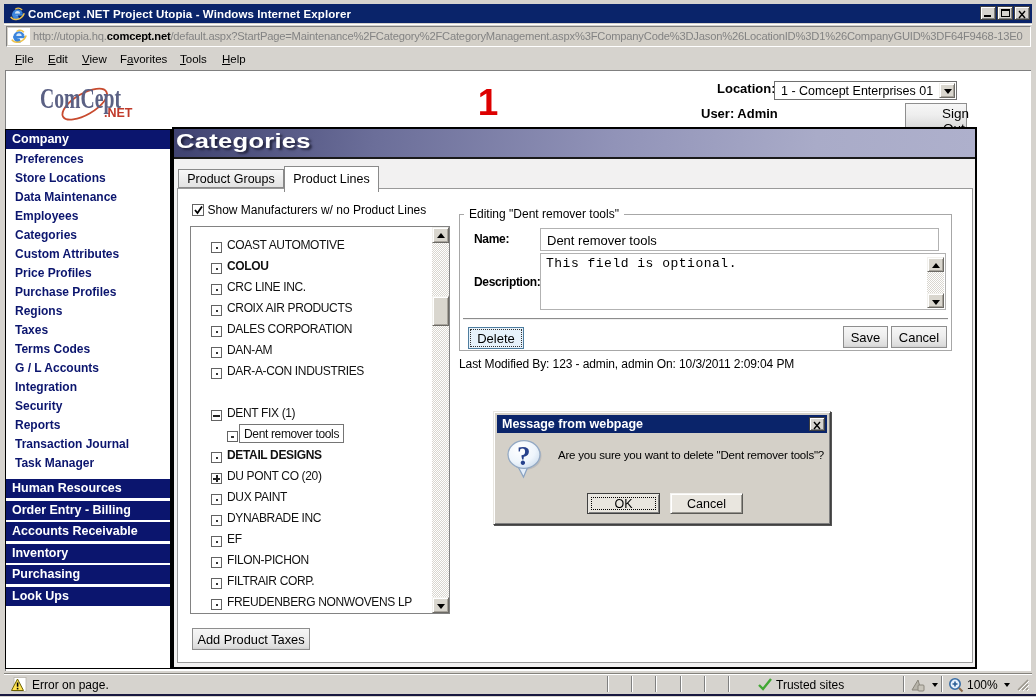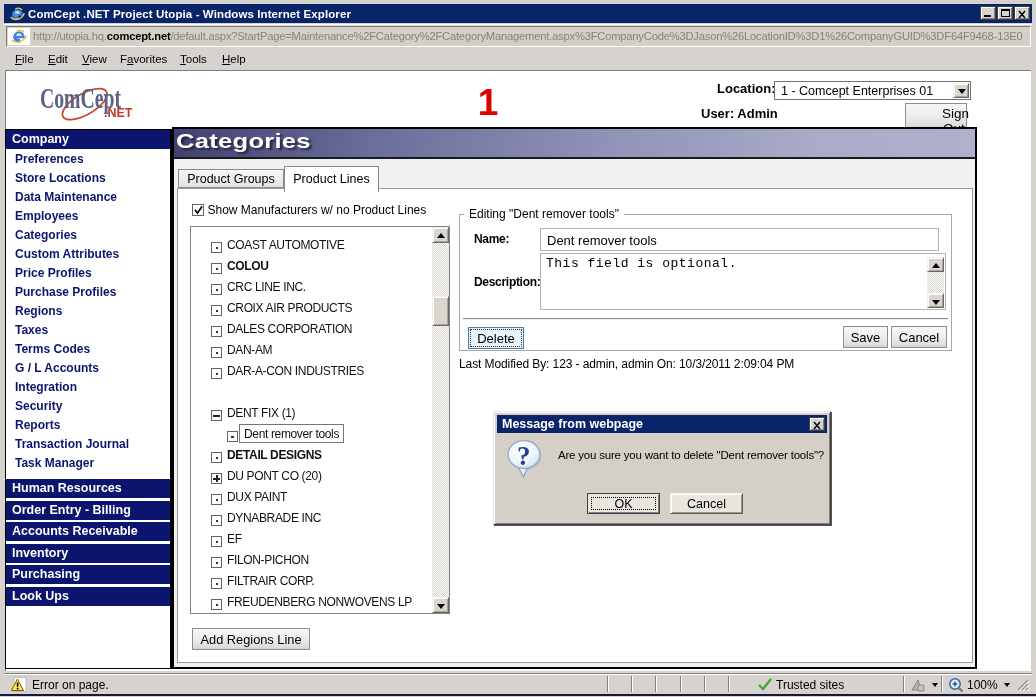--- a/index.html
+++ b/index.html
@@ -18,21 +18,21 @@
   #urltext { left:26px; top:3px; font-size:11.2px; color:#838383; white-space:nowrap; letter-spacing:-0.2px; }
   #menubar { left:4px; top:47px; width:1028px; height:23px; background:#d6d3ce; }
   .menuitem { top:6px; font-size:11.5px; color:#000; }
   .menuitem u { text-decoration:underline; }
 
   #viewport { left:5px; top:70px; width:1026px; height:601px; background:#fff;
               border-top:1px solid #808080; border-left:1px solid #808080; }
 
   #red1 { left:457px; top:11px; width:50px; text-align:center; font-size:37px; font-weight:bold; color:#dd0000; }
   .hlabel { font-weight:bold; font-size:13px; color:#000; }
-  #locsel { left:768px; top:10px; width:197px; height:19px; background:#fff; border:1px solid #707070; }
+  #locsel { left:768px; top:10px; width:183px; height:19px; background:#fff; border:1px solid #707070; }
   #locsel .seltext { left:6px; top:2px; font-size:12.5px; color:#000; }
   #locsel .selbtn { right:1px; top:1px; width:16px; height:15px; }
   #signout { left:899px; top:32px; width:62px; height:26px;padding-left:36px; }
 
   .btn { background:linear-gradient(#f6f6f6, #eeeeee 45%, #dddddd 90%, #d0d0d0);
          border:1px solid #8e8e8e; text-align:center; font-size:13px; color:#000; }
 
   #sidebar { left:5px; top:129px; width:167px; height:540px; background:#fff;
              border:1px solid #000; border-right-width:2px; }
   .navhead { position:absolute; left:0; width:100%; background:#0b156e; color:#fff;
@@ -313,21 +313,21 @@
 <div class="abs strack" style="left:241px;top:0;width:17px;height:386px;">
  <div class="sbtn" style="left:0;top:0;width:17px;height:16px;">
             <div class="arrow" style="left:4px;top:5px;border-left:4px solid transparent;border-right:4px solid transparent;border-bottom:5px solid #000;"></div>
           </div>
  <div class="sbtn" style="left:0;top:69px;width:17px;height:30px;"></div>
  <div class="sbtn" style="left:0;bottom:0;width:17px;height:16px;">
             <div class="arrow" style="left:4px;top:6px;border-left:4px solid transparent;border-right:4px solid transparent;border-top:5px solid #000;"></div>
           </div>
 </div>
     </div>
-    <div class="abs btn" style="left:14px;top:439px;width:118px;height:22px;padding-top:3px;font-size:12.8px;">Add Regions Line</div>
+    <div class="abs btn" style="left:14px;top:439px;width:118px;height:22px;padding-top:3px;font-size:12.8px;">Add Product Taxes</div>
     <div id="fs">
       <div class="legend">Editing "Dent remover tools"</div>
       <span class="flabel" style="left:14px;top:17px;">Name:</span>
       <div id="nameinput">Dent remover tools</div>
       <span class="flabel" style="left:14px;top:60px;">Description:</span>
       <div id="descbox">
         <div id="desctext">This field is optional.</div>
         <div class="abs strack" style="right:1px;top:3px;width:17px;height:51px;">
           <div class="sbtn" style="left:0;top:0;width:17px;height:15px;">
               <div class="arrow" style="left:4px;top:4.5px;border-left:4px solid transparent;border-right:4px solid transparent;border-bottom:5px solid #000;"></div>

